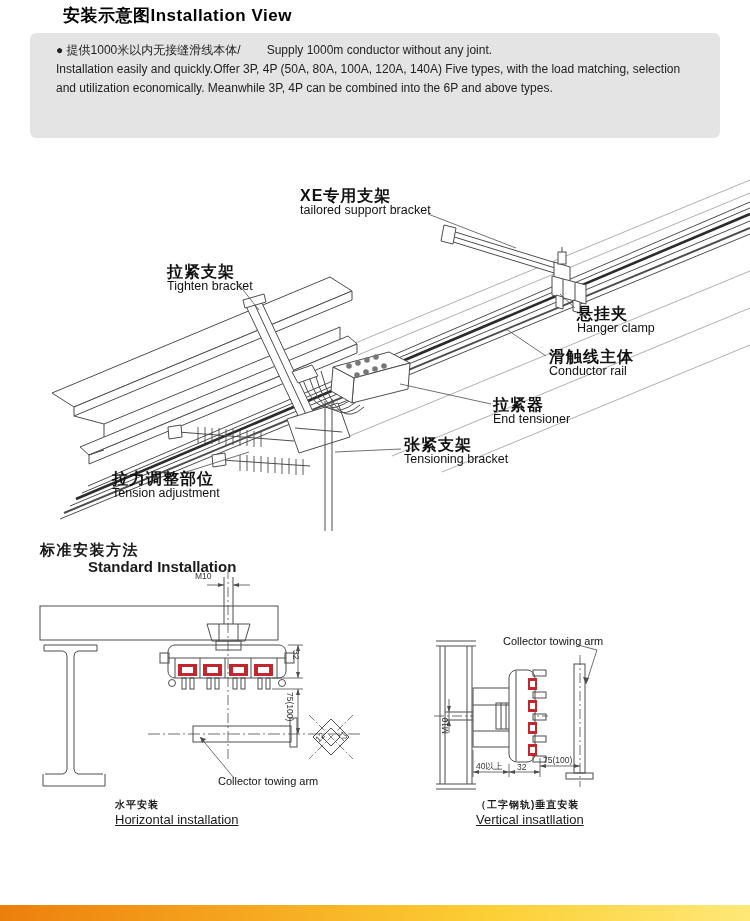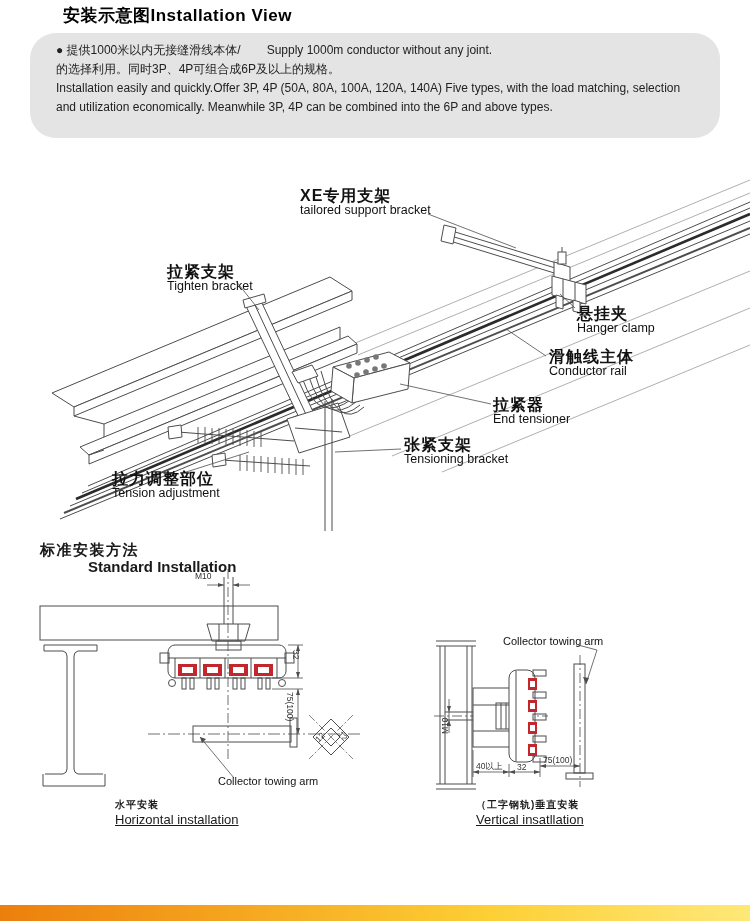--- a/index.html
+++ b/index.html
@@ -1,21 +1,21 @@
 <!DOCTYPE html>
 <html><head>
 <meta charset="utf-8">
 <style>
   html,body{margin:0;padding:0;background:#ffffff;}
   .page{position:relative;width:750px;height:921px;background:#ffffff;overflow:hidden;
         font-family:"Liberation Sans","DejaVu Sans",sans-serif;color:#1a1a1a;}
   .abs{position:absolute;white-space:nowrap;}
   .title{left:38px;top:4px;font-size:17px;color:#000000;font-weight:700;letter-spacing:.5px;margin-left:25px;}
   .title .en{font-weight:600;}
-  .introbox{left:30px;top:33px;width:690px;height:97px;background:#e4e4e5;border-radius:26px;
+  .introbox{left:30px;top:33px;width:690px;height:97px;background:#e4e4e5;border-radius:6px;
             font-size:12px;line-height:19px;color:#222;padding:8px 0 0 0;}
   .introbox p{margin:0;padding:0 26px;}
   .introbox .gap{display:inline-block;width:26px;}
   .heading{left:40px;top:541px;line-height:17px;}
   .heading .zh{display:block;font-size:15px;font-weight:700;letter-spacing:1.5px;}
   .heading .en{display:block;font-size:15px;font-weight:700;margin-left:48px;}
   .lbl{position:absolute;line-height:14px;white-space:nowrap;color:#111;}
   .lbl .zh{display:block;font-size:16px;font-weight:700;letter-spacing:1px;}
   .lbl .en{display:block;font-size:12.5px;}
   .dim{position:absolute;font-size:8.5px;color:#333;white-space:nowrap;}
@@ -323,21 +323,20 @@
 
   <div class="abs title">
     <span class="zh">安装示意图</span><span class="en">Installation View</span>
   </div>
 
   <div class="abs introbox">
     <p>
       <span>●</span>
       <span>提供1000米以内无接缝滑线本体/</span><span class="gap"></span><span>Supply 1000m conductor without any joint.</span>
     </p>
-    <p>的选择利用。同时3P、4P可组合成6P及以上的规格。</p>
     <p>Installation easily and quickly.Offer 3P, 4P (50A, 80A, 100A, 120A, 140A) Five types, with the load  matching, selection</p>
     <p>and utilization economically. Meanwhile 3P, 4P can be combined into the 6P and above types.</p>
   </div>
 
   <div class="lbl" style="left:300px;top:189px">
     <span class="zh">XE专用支架</span>
     <span class="en">tailored support bracket</span>
   </div>
   <div class="lbl" style="left:167px;top:265px">
     <span class="zh">拉紧支架</span>

